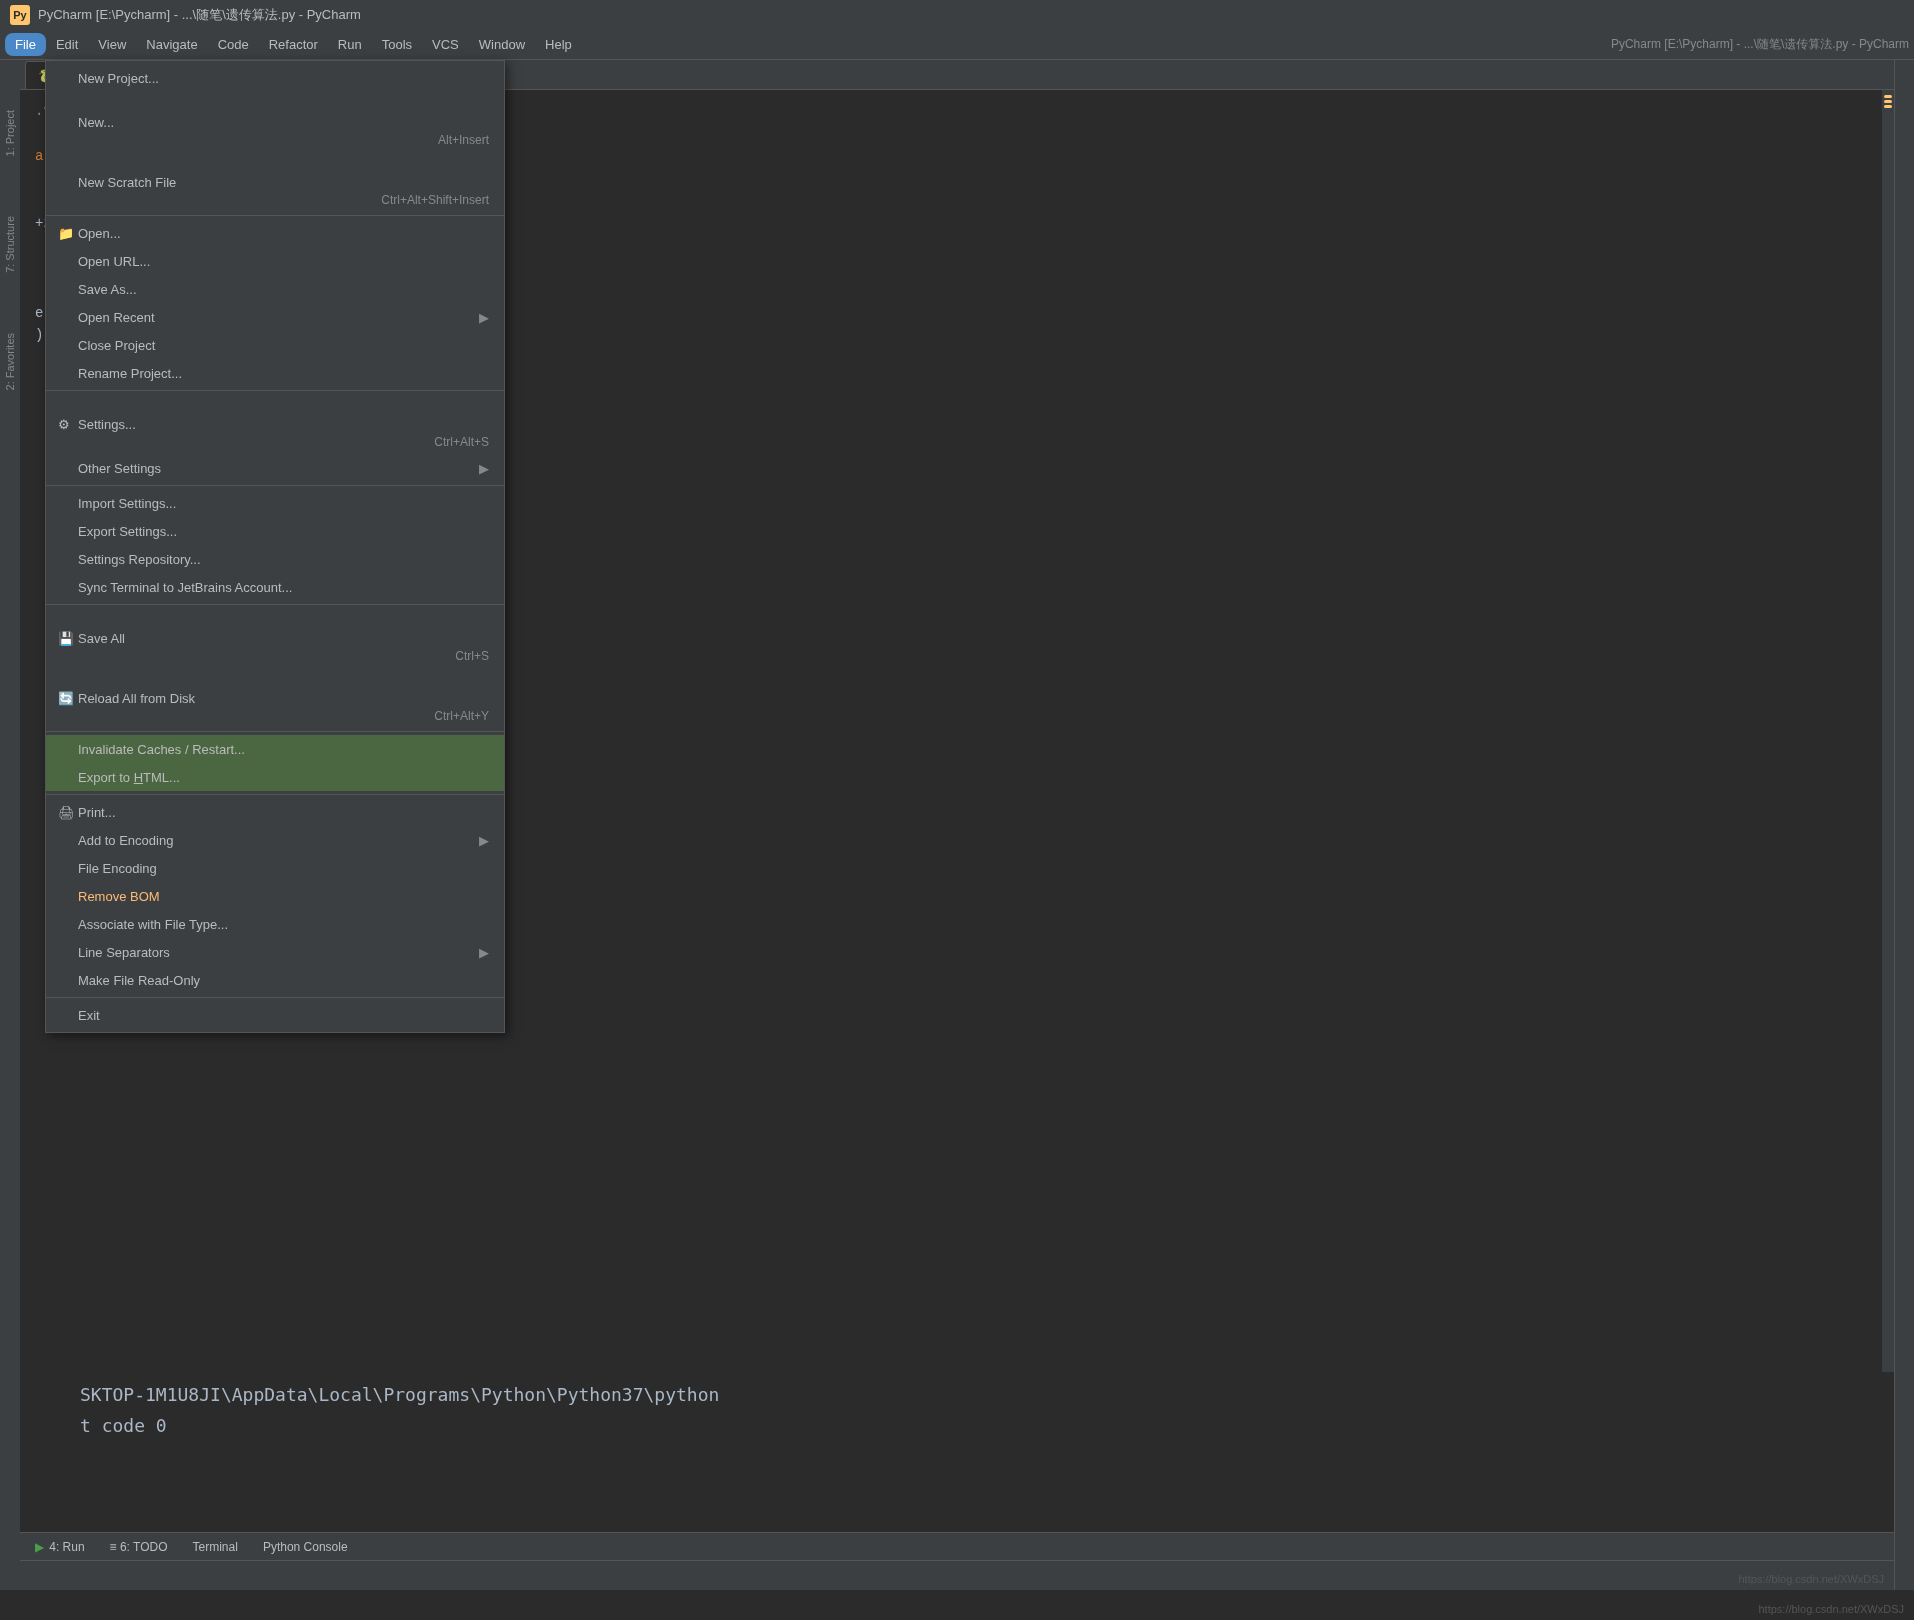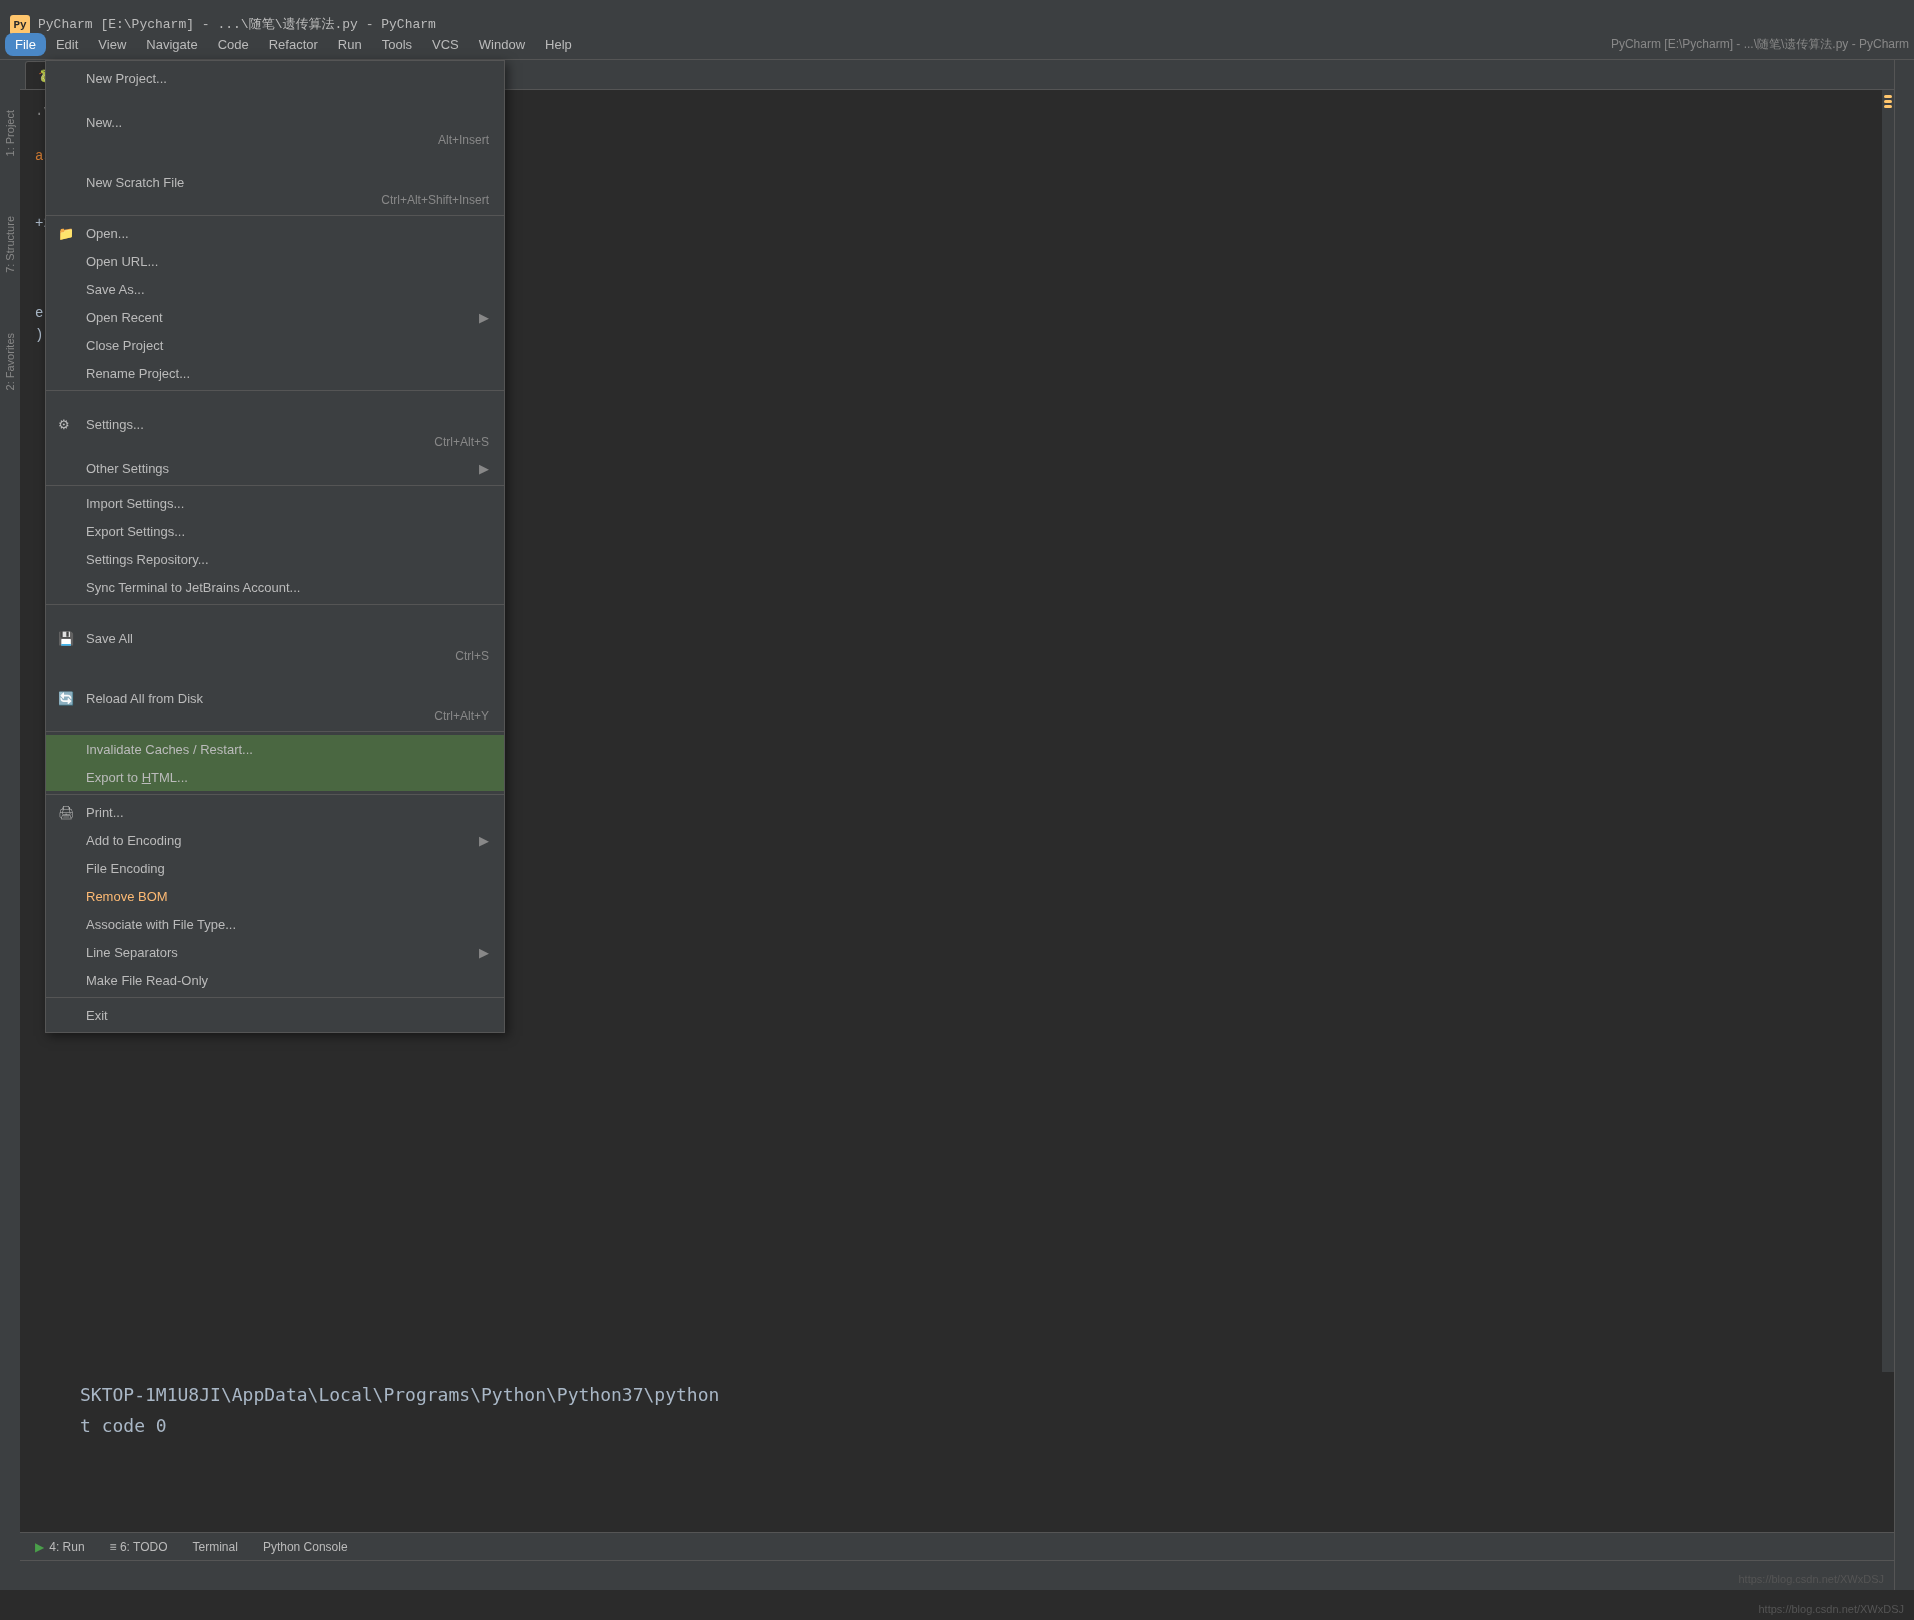--- a/index.html
+++ b/index.html
@@ -12,25 +12,24 @@
       color: #a9b7c6;
       overflow: hidden;
       position: relative;
     }
 
     
     .title-bar {
       height: 30px;
       background: #3c3f41;
       display: flex;
-      align-items: flex-start;
-      padding: 15px 10px;
+      align-items: center;
+      padding: 4px 10px;
       font-size: 13px;
       color: #bbbbbb;
-      font-family: Liberation Mono, monospace;
     }
 
     
     .menu-bar {
       height: 30px;
       background: #3c3f41;
       display: flex;
       align-items: center;
       padding: 0 5px;
       border-bottom: 1px solid #555;
@@ -73,21 +72,21 @@
       background: #3c3f41;
       border: 1px solid #555;
       box-shadow: 3px 3px 10px rgba(0,0,0,0.5);
       width: 460px;
       padding: 3px 0;
     }
 
     .menu-entry {
       display: flex;
       align-items: center;
-      padding: 5px 15px 5px 40px;
+      padding: 5px 15px 5px 32px;
       cursor: pointer;
       position: relative;
       min-height: 28px;
       font-size: 13px;
       color: #bbbbbb;
     }
     .menu-entry.highlighted {
       background: #4a6741;
     }
     .menu-entry.disabled {

